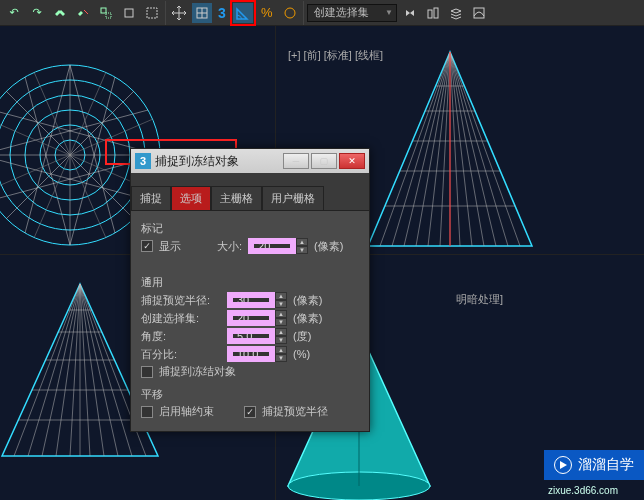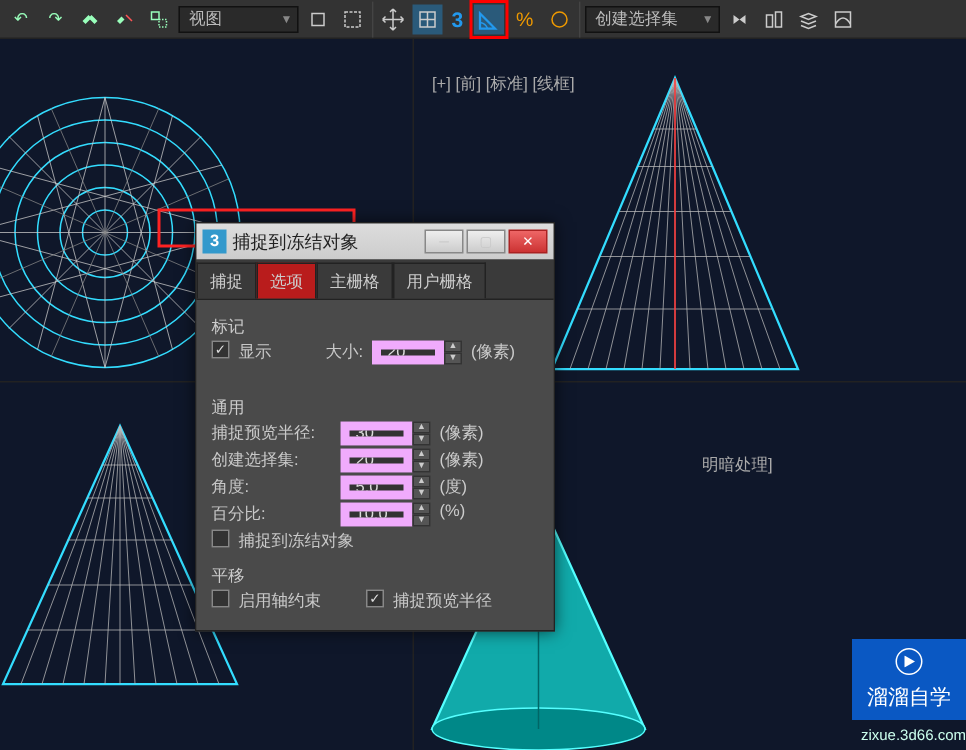--- a/index.html
+++ b/index.html
@@ -45,38 +45,38 @@
   display: flex; align-items: center;
   padding: 0 4px;
   gap: 4px;
 }
 .titlebar .tl-icon { width: 16px; height: 16px; background:#39c; color:#fff; display:flex; align-items:center; justify-content:center; font-weight:bold; font-size:11px;}
 .titlebar .tl-text { color:#222; font-size:12px; flex:1; }
 .win-btns { display:flex; gap:2px; }
 .win-btn { width:26px; height:16px; border:1px solid #888; background:linear-gradient(#eee,#ccc); display:flex; align-items:center; justify-content:center; font-size:9px; cursor:pointer; }
 .win-close { background:linear-gradient(#e66,#c33); color:#fff; border-color:#a22; }
 .tabs { display:flex; background:#3a3a3a; border-bottom:1px solid #222; }
-.tab { padding:4px 8px; border:1px solid #222; border-bottom:none; background:#3a3a3a; color:#ccc; cursor:pointer; margin-top:2px;}
+.tab { padding:4px 8px; border:1px solid #222; border-bottom:none; background:#3a3a3a; color:#ccc; cursor:pointer; margin-top:13px;}
 .tab.active { background:#b91c1c; }
 .dlg-body { padding:6px 10px 10px 10px; background:#4a4a4a; }
 .group-label { color:#ccc; margin:4px 0 2px 0; }
-.row { display:flex; align-items:flex-start; gap:6px; margin:2px 0; }
+.row { display:flex; align-items:center; gap:6px; margin:2px 0; }
 .chk { width:12px; height:12px; border:1px solid #888; background:#333; display:inline-flex; align-items:center; justify-content:center; font-size:9px; color:#ddd; cursor:pointer;}
 .chk.checked::before { content:"✓"; }
 .spinner { display:flex; align-items:center; }
 .spin-input { width:48px; height:16px; background:#333; border:6px solid #f0abfc; color:#ddd; padding:0 4px; font-size:11px; }
 .spin-btns { width:12px; display:flex; flex-direction:column; }
 .spin-btn { width:12px; height:8px; background:#555; border:1px solid #333; font-size:6px; color:#ccc; display:flex; align-items:center; justify-content:center; cursor:pointer; }
 .unit { color:#ccc; }
 .watermark {
   position:absolute; right:0; bottom:20px;
   background:#0a58c3; color:#fff; padding:6px 10px;
-  display:flex; align-items:center; gap:6px; font-size:14px;flex-direction:column;
-}
-.wm-sub { position:absolute; right:0; bottom:4px; color:#cfe; font-size:10px; }
+  display:flex; align-items:center; gap:6px; font-size:14px;
+}
+.wm-sub { position:absolute; right:26px; bottom:4px; color:#cfe; font-size:10px; }
 .play-icon { width:18px; height:18px; border:1px solid #fff; border-radius:50%; display:flex; align-items:center; justify-content:center; }
 svg { display:block; }
 .dropdown { height:18px; background:#2a2a2a; border:1px solid #111; color:#bbb; padding:0 14px 0 6px; display:flex; align-items:center; position:relative; min-width:80px; }
 .dropdown::after { content:"▼"; position:absolute; right:3px; font-size:8px; color:#888; }
 </style>
 </head>
 <body>
 
 <div class="toolbar">
   <div class="tb-icon">↶</div>
@@ -90,23 +90,20 @@
       <svg width="14" height="14">
         <path d="M2 8l3-3 2 2-3 3z" fill="#9fb"></path>
         <path d="M8 4l4 4" stroke="#f55"></path>
       </svg>
     </div>
   <div class="tb-icon">
       <svg width="14" height="14">
         <rect x="2" y="2" width="5" height="5" fill="none" stroke="#9fb"></rect>
         <rect x="7" y="7" width="5" height="5" fill="none" stroke="#9fb" stroke-dasharray="1 1"></rect>
       </svg>
-    </div>
-  <div class="dropdown">
-      <span>视图</span>
     </div>
   <div class="tb-icon">
       <svg width="14" height="14">
         <rect x="3" y="3" width="8" height="8" fill="none" stroke="#ccc"></rect>
       </svg>
     </div>
   <div class="tb-icon">
       <svg width="14" height="14">
         <rect x="2" y="2" width="10" height="10" fill="none" stroke="#ccc" stroke-dasharray="2 1"></rect>
       </svg>
@@ -164,21 +161,21 @@
       <svg width="14" height="14">
         <rect x="2" y="2" width="10" height="10" fill="none" stroke="#ccc"></rect>
         <path d="M2 10 Q7 2 12 10" fill="none" stroke="#ccc"></path>
       </svg>
     </div>
 </div>
 <div style="height:6px;background:#2a2a2a;border-bottom:1px solid #111;"></div>
 
 <div class="viewport-area">
   <span class="vp-label" style="left:288px; top:22px;">[+] [前] [标准] [线框]</span>
-  <span class="vp-label" style="left:456px; top:276px;margin-left:12px;">明暗处理]</span>
+  <span class="vp-label" style="left:456px; top:266px;">明暗处理]</span>
 
   <svg width="200" height="190" style="position:absolute;left:-30px;top:34px;">
     <g stroke="#3df" stroke-width="1" fill="none">
       <circle cx="100" cy="95" r="90"></circle>
         <circle cx="100" cy="95" r="75"></circle>
         <circle cx="100" cy="95" r="60"></circle>
         <circle cx="100" cy="95" r="45"></circle>
         <circle cx="100" cy="95" r="30"></circle>
         <circle cx="100" cy="95" r="15"></circle>
     </g>

